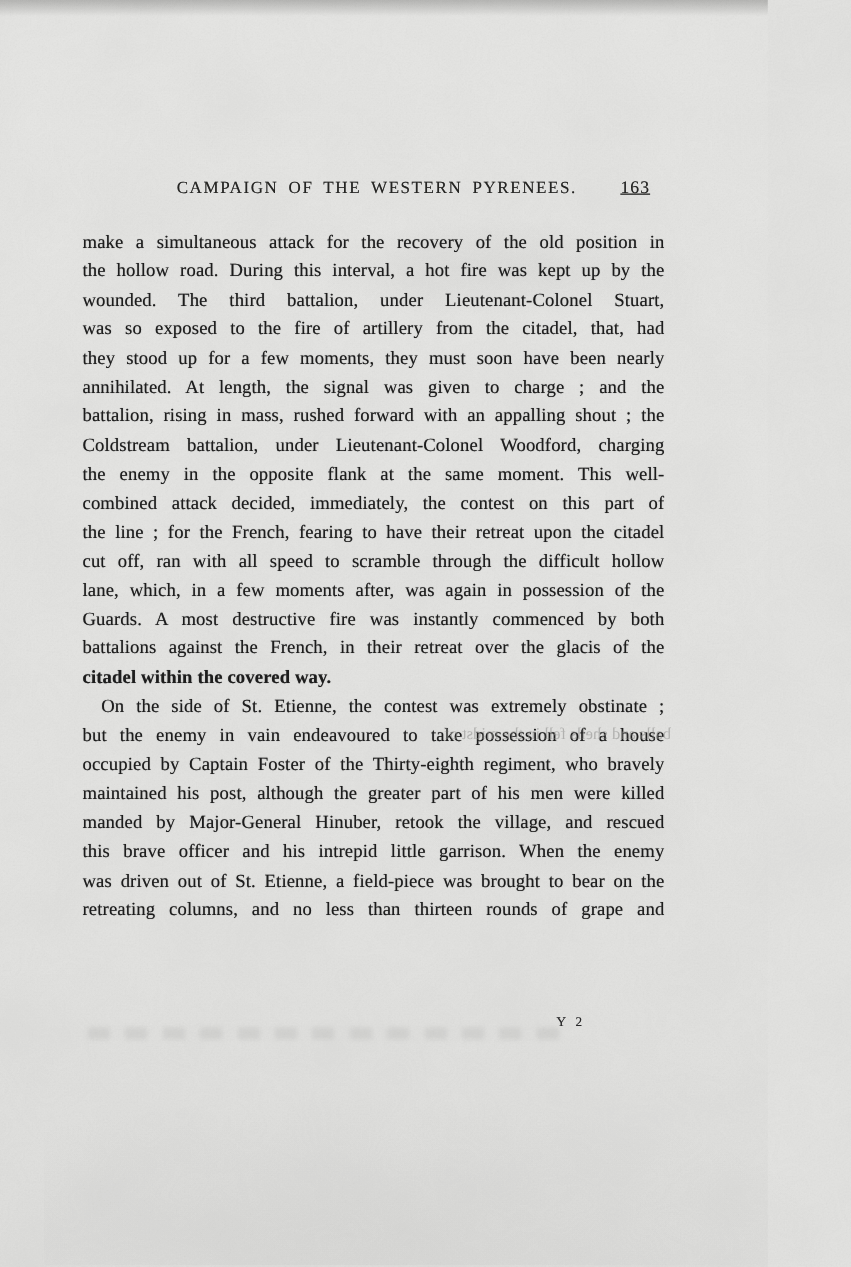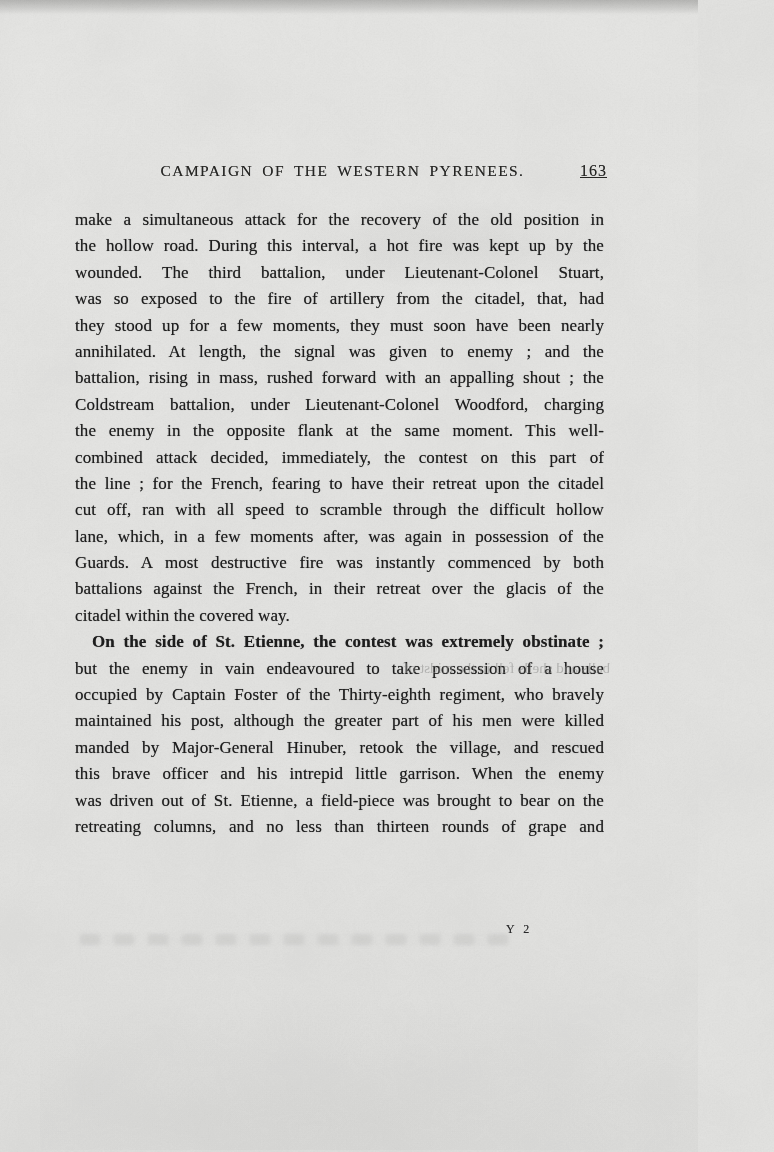--- a/index.html
+++ b/index.html
@@ -38,21 +38,21 @@
   }
   .running-title {
     text-align: center;
     font-size: 15.5px;
     letter-spacing: 1.4px;
     word-spacing: 4px;
     color: #262624;
     text-shadow: 0 0 0.6px rgba(40,40,40,0.55);
   }
   .page-number {
-    position: absolute; right: 0; top: 0;
+    position: absolute; right: 16px; top: 0;
     font-size: 16px;
     letter-spacing: 1px;
     color: #262624;
     text-shadow: 0 0 0.6px rgba(40,40,40,0.55);
     text-decoration: underline;
   }
   .text-block {
     position: absolute; top: 207px; left: 75px; width: 529px;
   }
   .line {
@@ -60,22 +60,22 @@
     line-height: 26.4px;
     font-size: 17px;
     letter-spacing: 0.1px;
     text-align: justify;
     text-align-last: justify;
     white-space: normal;
     overflow: hidden;
     color: #1d1d1d;
     text-shadow: 0 0 0.7px rgba(25,25,25,0.6);
   }
-  .line.last { text-align-last: left; }
-  .line.indent { text-indent: 17px; font-weight: bold; }
+  .line.last { text-align-last: left; font-weight: bold; }
+  .line.indent { text-indent: 17px; }
   .show-through {
     position: absolute; left: 318px; top: 655px; width: 292px; height: 26px;
     line-height: 26px;
     font-size: 15px;
     color: #8f8f8d;
     transform: scaleX(-1);
     opacity: 0.55;
     filter: blur(0.7px);
     text-align: left;
     white-space: nowrap;
@@ -119,21 +119,21 @@
     <div class="running-title">CAMPAIGN OF THE WESTERN PYRENEES.</div>
     <div class="page-number">163</div>
   </div>
 
   <div class="text-block">
       <div class="line">make a simultaneous attack for the recovery of the old position in</div>
       <div class="line">the hollow road.  During this interval, a hot fire was kept up by the</div>
       <div class="line">wounded.  The third battalion, under Lieutenant-Colonel Stuart,</div>
       <div class="line">was so exposed to the fire of artillery from the citadel, that, had</div>
       <div class="line">they stood up for a few moments, they must soon have been nearly</div>
-      <div class="line">annihilated.  At length, the signal was given to enemy ; and the</div>
+      <div class="line">annihilated.  At length, the signal was given to charge ; and the</div>
       <div class="line">battalion, rising in mass, rushed forward with an appalling shout ; the</div>
       <div class="line">Coldstream battalion, under Lieutenant-Colonel Woodford, charging</div>
       <div class="line">the enemy in the opposite flank at the same moment.  This well-</div>
       <div class="line">combined attack decided, immediately, the contest on this part of</div>
       <div class="line">the line ; for the French, fearing to have their retreat upon the citadel</div>
       <div class="line">cut off, ran with all speed to scramble through the difficult hollow</div>
       <div class="line">lane, which, in a few moments after, was again in possession of the</div>
       <div class="line">Guards.  A most destructive fire was instantly commenced by both</div>
       <div class="line">battalions against the French, in their retreat over the glacis of the</div>
       <div class="line last">citadel within the covered way.</div>

